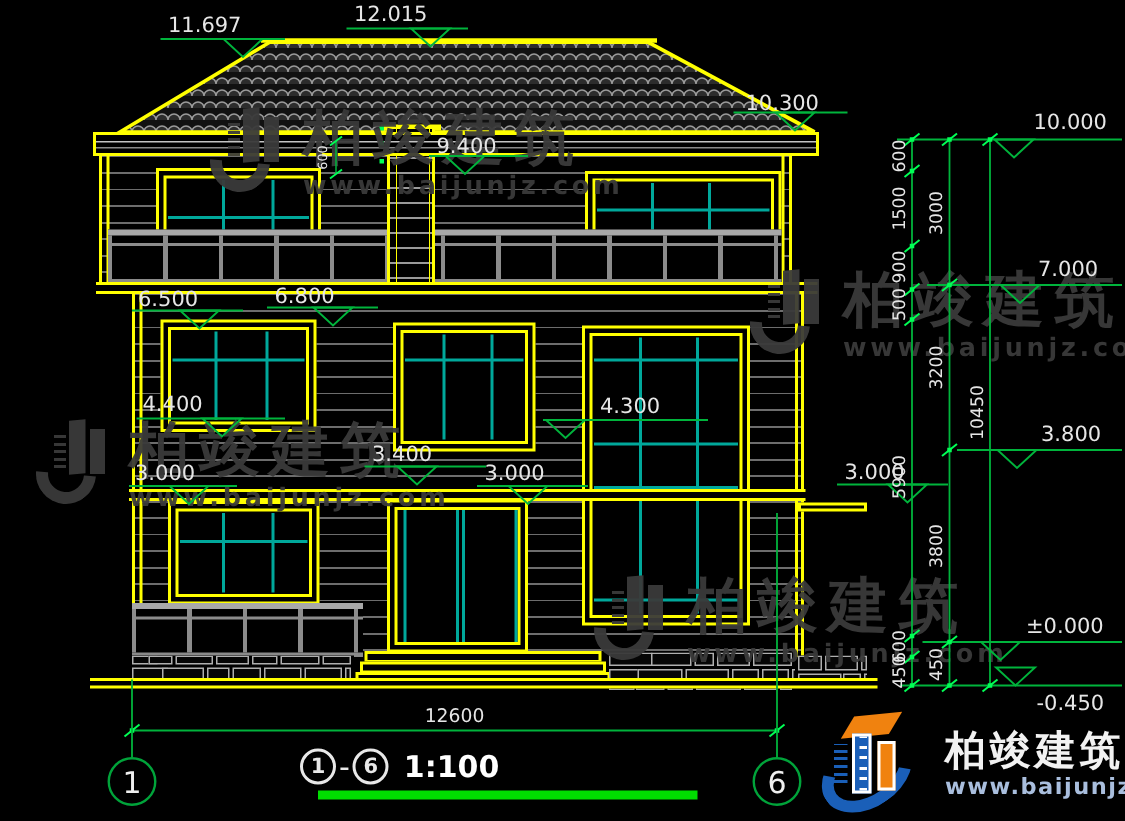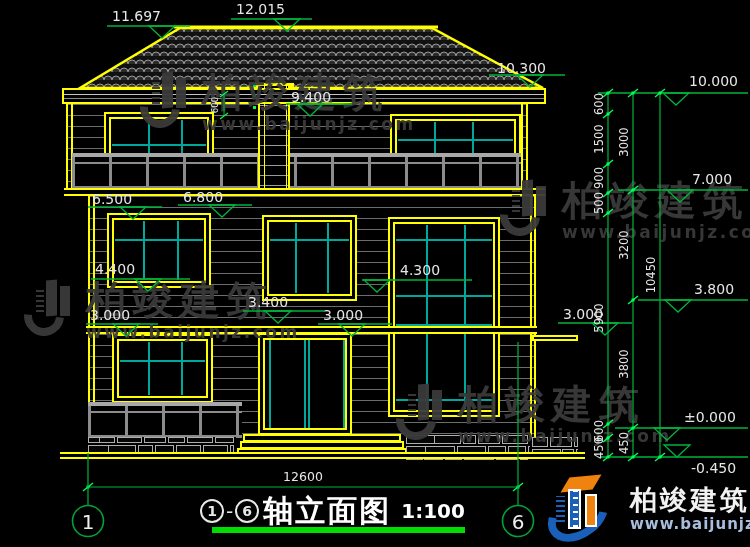--- a/index.html
+++ b/index.html
@@ -391,21 +391,20 @@
       <text x="88" y="521" dy=".38em" fill="#efefef" font-size="20" font-family="DejaVu Sans, sans-serif" text-anchor="middle">1</text>
       <line x1="518" y1="342" x2="518" y2="505" stroke="#00b43c" stroke-width="1.2"></line>
       <circle cx="518" cy="521" r="15.5" fill="none" stroke="#00a33a" stroke-width="1.6"></circle>
       <text x="518" y="521" dy=".38em" fill="#efefef" font-size="20" font-family="DejaVu Sans, sans-serif" text-anchor="middle">6</text>
     </svg>
 
   <div id="title">
     <span class="tcirc">1</span>
     <span class="tdash">-</span>
     <span class="tcirc">6</span>
-    <span class="tname">轴立面图</span>
     <span class="tscale">1:100</span>
   </div>
   <div id="title-underline"></div>
 
   <div id="brand">
     <div class="lb-arc"></div>
     <div class="lb-dts"></div>
     <div class="lb-roof"></div>
     <div class="lb-b1"></div>
     <div class="lb-b2"></div>

